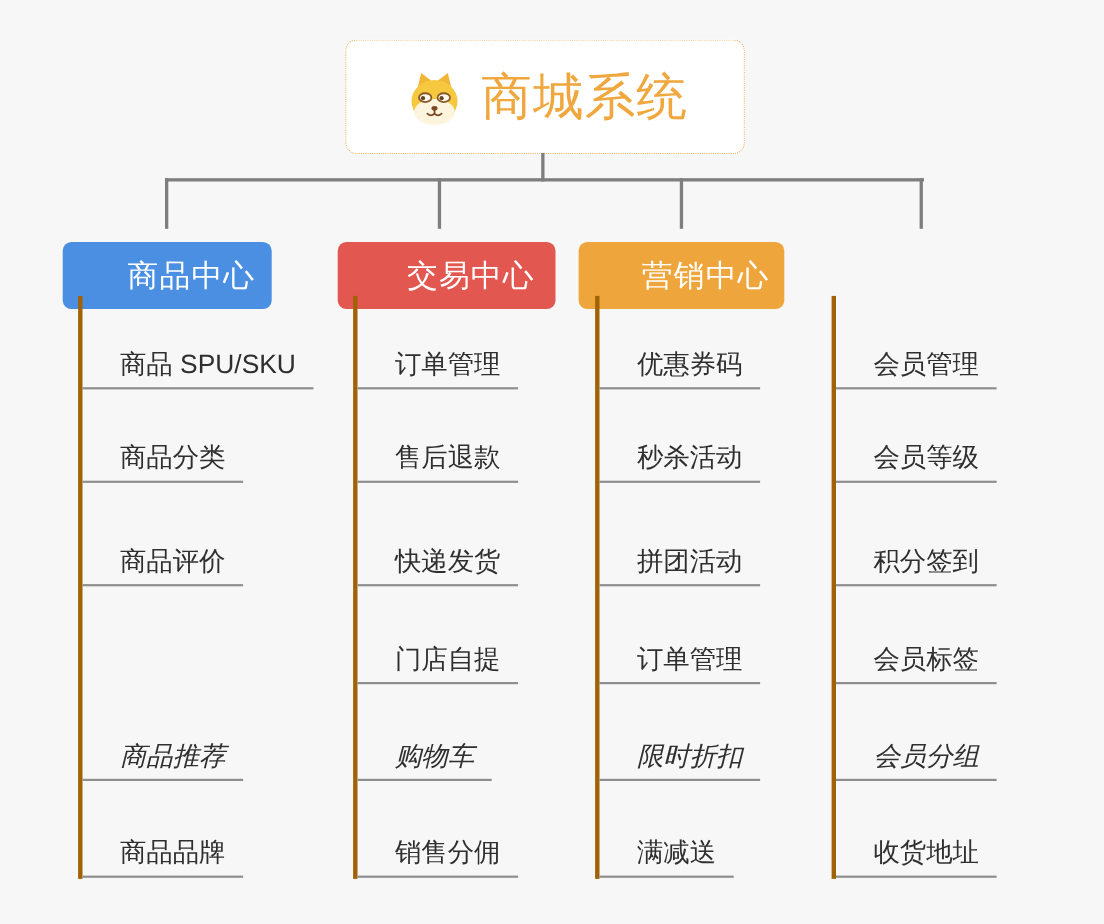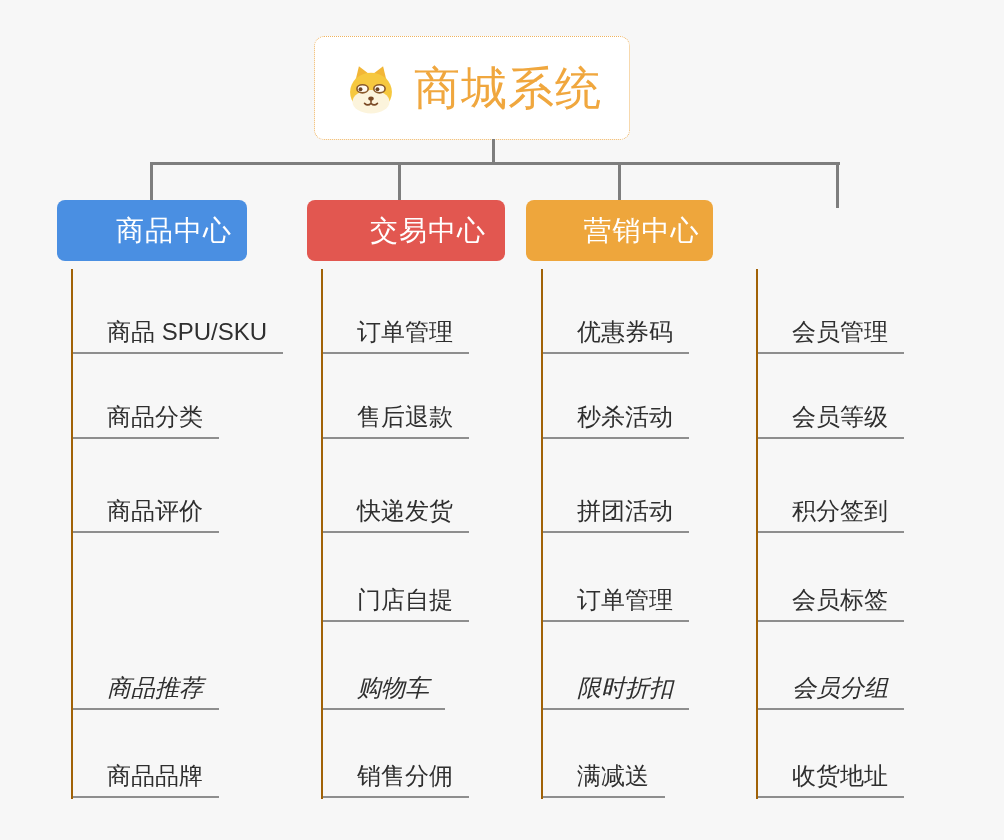--- a/index.html
+++ b/index.html
@@ -9,55 +9,55 @@
   }
   .canvas{
     position:relative;
     width:1004px;height:840px;
     background:#f7f7f7;
     overflow:hidden;
   }
 
   
   .root-node{
-    position:absolute;left:314px;top:36px;width:316px;height:104px;
+    position:absolute;left:314px;top:36px;width:363px;height:104px;
     background:#ffffff;border:1px dotted #f0b35e;border-radius:10px;
     display:flex;align-items:center;justify-content:center;gap:14px;
     box-sizing:border-box;
   }
   .root-title{
     font-size:46px;line-height:1;color:#f0a73e;letter-spacing:1px;
     white-space:nowrap;
   }
   .dog-icon{width:58px;height:56px;flex:0 0 auto;}
 
   
   .line{position:absolute;background:#7e7e7e;}
   .root-stub  {left:492px;top:139px;width:3px;height:26px;}
   .trunk      {left:150px;top:162px;width:690px;height:3px;}
   .drop       {top:162px;width:3px;height:46px;}
   .drop-1{left:150px;} .drop-2{left:398px;} .drop-3{left:618px;} .drop-4{left:836px;}
 
   
   .branch-node{
-    position:absolute;top:200px;height:61px;
+    position:absolute;top:220px;height:61px;
     border-radius:8px;
     display:flex;align-items:center;justify-content:center;
     color:#ffffff;font-size:28px;letter-spacing:1px;
     box-sizing:border-box;cursor:default;padding-left:44px;
   }
   .branch-1{left:57px;width:190px;}
   .branch-2{left:307px;width:198px;}
   .branch-3{left:526px;width:187px;}
   .branch-4{left:745px;width:186px;}
 
   
   .leaf-col{
     position:absolute;top:269px;height:530px;width:240px;
-    border-left:2px solid #a16207;
+    border-left:4px solid #a16207;
     padding-left:32px;
   }
   .col-1{left:71px;} .col-2{left:321px;} .col-3{left:541px;} .col-4{left:756px;}
   .leaf{
     position:absolute;left:0;
     display:inline-block;
     height:42px;line-height:40px;
     padding:0 16px 0 34px;
     border-bottom:2px solid #8e8e8e;
     font-size:24px;color:#2f2f2f;white-space:nowrap;

